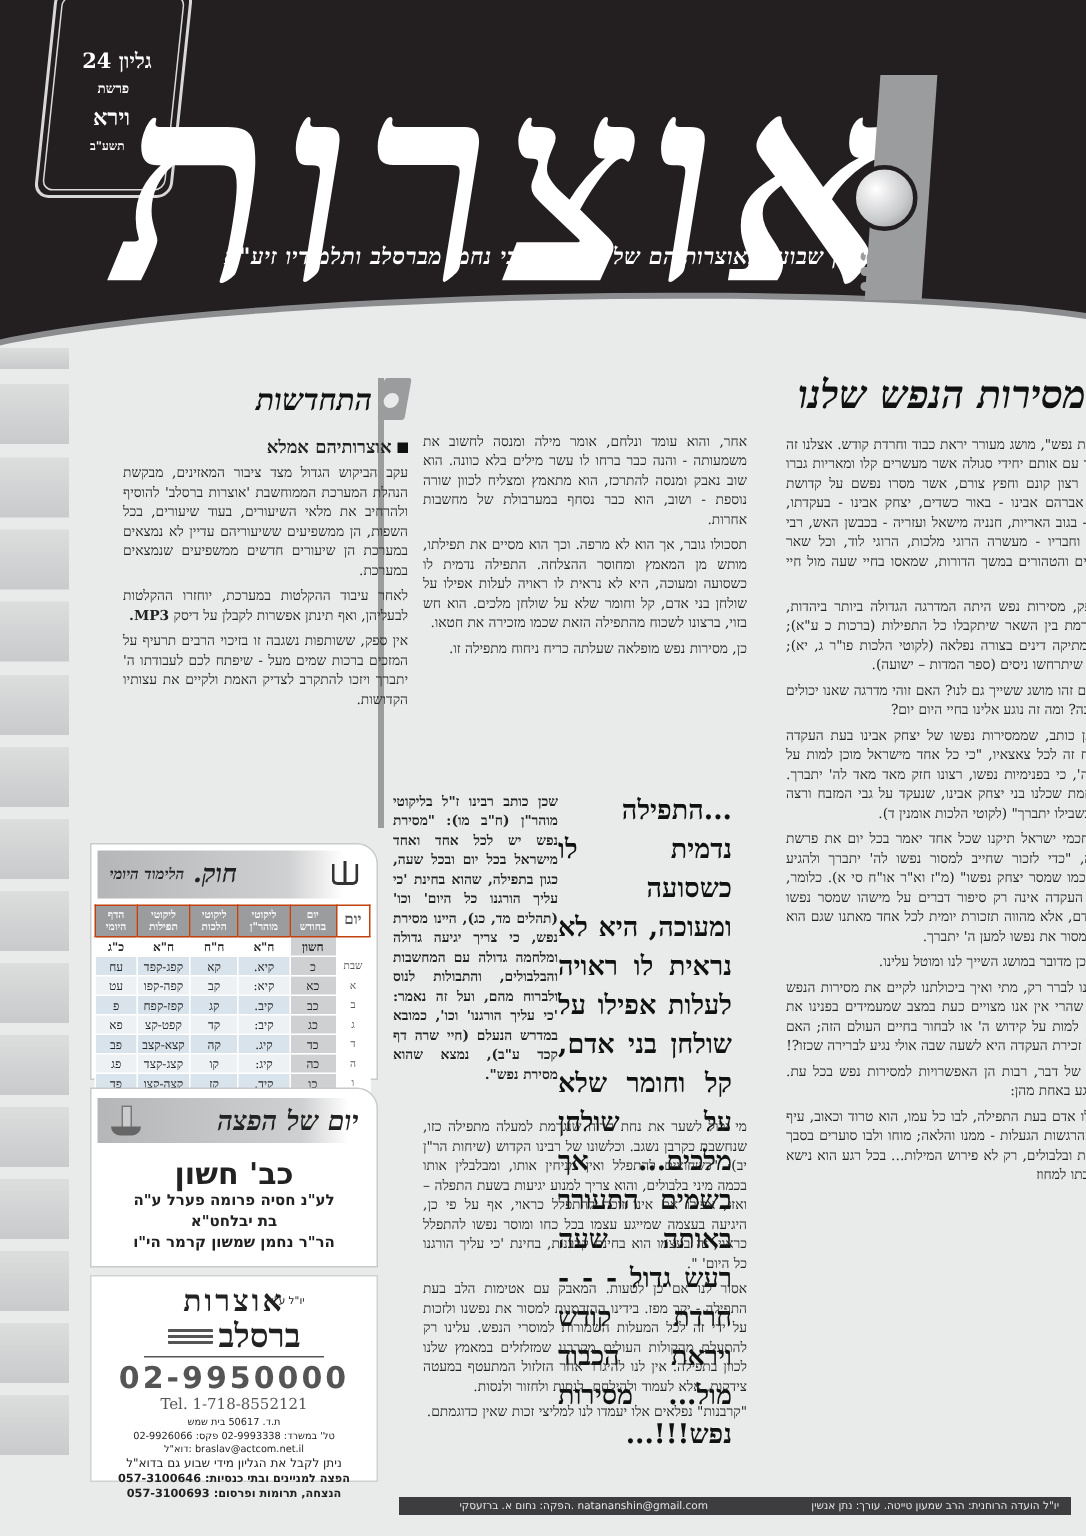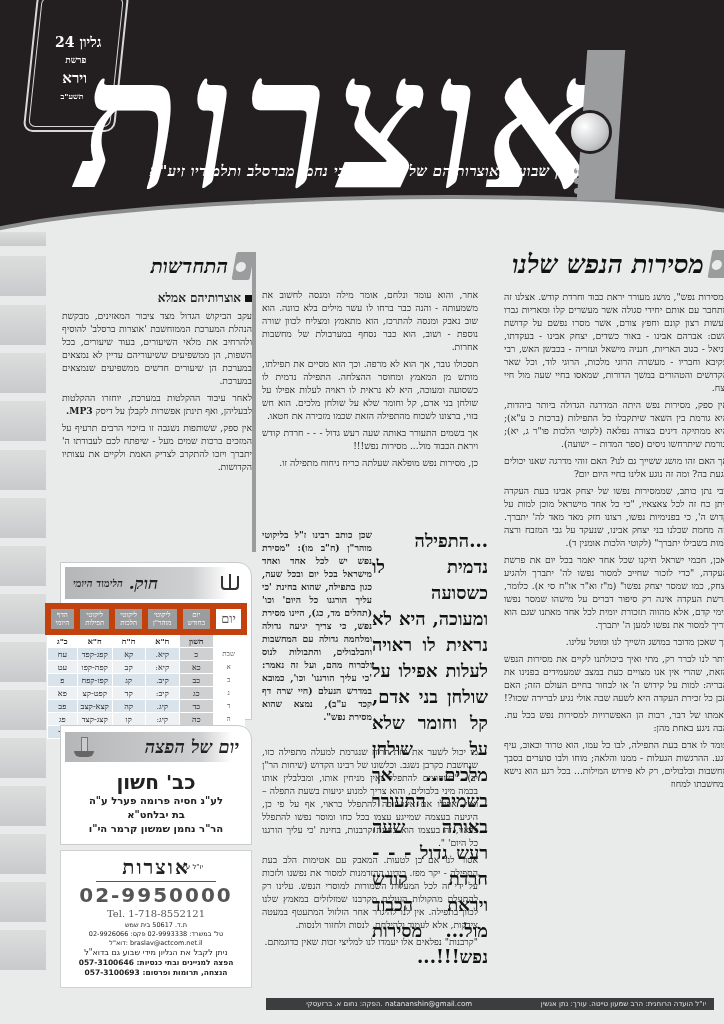--- a/index.html
+++ b/index.html
@@ -24,21 +24,21 @@
   .emblem-bar { position: absolute; left: 16px; top: 0; width: 38px; height: 150px; background: #9b9c9e; transform: skewX(-4deg); }
   .emblem-circle { position: absolute; left: 2px; top: 60px; width: 44px; height: 44px; border-radius: 50%; background: radial-gradient(circle at 35% 35%, #ffffff, #c8c9cb 60%, #8e8f91); border: 3px solid #231f20; }
   .emblem-wave { position: absolute; left: 8px; width: 30px; height: 6px; border-radius: 3px; background: #9b9c9e; }
   .subtitle { position: absolute; left: 120px; top: 162px; width: 460px; color: #fff; font-size: 15px; font-style: italic; font-weight: bold; text-align: right; white-space: nowrap; letter-spacing: 0.3px; }
 
   
   .side-tabs { position: absolute; left: 0; top: 232px; width: 46px; height: 760px; }
   .side-tab { position: absolute; left: 0; width: 46px; height: 40px; background: linear-gradient(#dcdddd, #c9cacb); }
 
   
-  .col { position: absolute; font-size: 9.2px; line-height: 13px; text-align: justify; }
+  .col { position: absolute; font-size: 9.2px; line-height: 13px; text-align: justify; margin-left: 20px; }
   .col p { margin-bottom: 4px; }
   .col-right { left: 504px; top: 250px; width: 224px; }
   .col-mid { left: 262px; top: 288px; width: 216px; }
   .col-left { left: 62px; top: 252px; width: 190px; }
   .left-rule { position: absolute; left: 252px; top: 252px; width: 4px; height: 300px; background: #9b9c9e; }
 
   .section-head { display: flex; align-items: center; justify-content: flex-start; gap: 6px; margin-bottom: 12px; }
   .head-icon { width: 18px; height: 28px; background: #9b9c9e; border-radius: 2px; position: relative; transform: skewX(-10deg); }
   .head-icon::after { content: ""; position: absolute; left: 2px; top: 10px; width: 10px; height: 10px; border-radius: 50%; background: #e9eaea; }
   .head-title { font-size: 26px; font-weight: bold; font-style: italic; color: #111; }
@@ -51,22 +51,22 @@
   .mid-quote-wrap { position: absolute; left: 372px; top: 528px; width: 116px; }
 
   
   .cal-box { position: absolute; left: 60px; top: 562px; width: 192px; height: 158px; background: #fff; border: 1px solid #c9cacb; border-radius: 0 14px 0 0; }
   .cal-head { position: relative; height: 32px; background: linear-gradient(to left, #fff 10%, #cfd0d1 30%, #b5b6b8); margin: 4px 4px 4px 4px; border-radius: 0 10px 0 0; display: flex; align-items: center; gap: 6px; padding: 0 8px; }
   .cal-title { font-size: 17px; font-weight: bold; font-style: italic; }
   .cal-sub { font-size: 10px; font-style: italic; font-weight: bold; }
   .book-icon { width: 18px; height: 14px; border: 2px solid #333; border-top: none; border-radius: 0 0 4px 4px; position: relative; }
   .book-icon::after { content: ""; position: absolute; left: 6px; top: -2px; width: 2px; height: 14px; background: #333; }
   table.cal { width: 184px; margin: 0 4px; border-collapse: collapse; font-size: 8px; text-align: center; }
-  table.cal th { background: #9b9c9e; color: #fff; font-weight: normal; font-size: 7px; line-height: 8px; padding: 2px 5px; border: 6px solid #c2410c; }
-  table.cal th.day-h { background: #fff; color: #555; font-size: 13px; }
+  table.cal th { background: #9b9c9e; color: #fff; font-weight: bold; font-size: 7px; line-height: 8px; padding: 2px 5px; border: 1px solid #c2410c; }
+  table.cal th.day-h { background: #fff; color: #555; font-size: 10px; }
   table.cal td { padding: 1px; border: 1px solid #fff; height: 13px; }
   table.cal tr.hl td { font-weight: bold; background: #fff; }
   table.cal tr:nth-child(even) td.c { background: #d8e3ec; }
   table.cal tr:nth-child(odd) td.c { background: #eef1f4; }
   table.cal td.dname { background: #fff; color: #555; font-size: 7px; }
   table.cal td.date { background: #cfd0d1 !important; }
 
   
   .yz-box { position: absolute; left: 60px; top: 725px; width: 192px; height: 120px; background: #fff; border: 1px solid #c9cacb; border-radius: 0 14px 0 0; }
   .yz-head { height: 30px; margin: 6px 4px 8px 4px; background: linear-gradient(to left, #fff 8%, #cfd0d1 25%, #b5b6b8); display: flex; align-items: center; gap: 22px; padding: 0 8px; }
@@ -156,21 +156,20 @@
   <p>ואכן, חכמי ישראל תיקנו שכל אחד יאמר בכל יום את פרשת העקדה, "כדי לזכור שחייב למסור נפשו לה' יתברך ולהגיע יצחק, כמו שמסר יצחק נפשו" (מ"ז וא"ר או"ח סי א). כלומר, פרשת העקדה אינה רק סיפור דברים על מישהו שמסר נפשו בימי קדם, אלא מהווה תזכורת יומית לכל אחד מאתנו שגם הוא צריך למסור את נפשו למען ה' יתברך.</p>
   <p>כך שאכן מדובר במושג השייך לנו ומוטל עלינו.</p>
   <p>נותר לנו לברר רק, מתי ואיך ביכולתנו לקיים את מסירות הנפש הזאת, שהרי אין אנו מצויים כעת במצב שמעמידים בפנינו את הבריה: למות על קידוש ה' או לבחור בחיים העולם הזה; האם אכן כל זכירת העקדה היא לשעה שבה אולי נגיע לברירה שכזו?!</p>
   <p>לאמתו של דבר, רבות הן האפשרויות למסירות נפש בכל עת. הבה ניגע באחת מהן:</p>
   <p>עומד לו אדם בעת התפילה, לבו כל עמו, הוא טרוד וכאוב, עיף ויגע. ההרגשות הגעלות - ממנו והלאה; מוחו ולבו סוערים בסבך מחשבות ובלבולים, רק לא פירוש המילות... בכל רגע הוא נישא במחשבתו למחוז</p>
 </div>
 
 <div class="col col-mid">
   <p>אחר, והוא עומד ונלחם, אומר מילה ומנסה לחשוב את משמעותה - והנה כבר ברחו לו עשר מילים בלא כוונה. הוא שוב נאבק ומנסה להתרכז, הוא מתאמץ ומצליח לכוון שורה נוספת - ושוב, הוא כבר נסחף במערבולת של מחשבות אחרות.</p>
   <p>תסכולו גובר, אך הוא לא מרפה. וכך הוא מסיים את תפילתו, מותש מן המאמץ ומחוסר ההצלחה. התפילה נדמית לו כשסועה ומעוכה, היא לא נראית לו ראויה לעלות אפילו על שולחן בני אדם, קל וחומר שלא על שולחן מלכים. הוא חש בזוי, ברצונו לשכוח מהתפילה הזאת שכמו מזכירה את חטאו.</p>
-  <p>אך בשמים התעורר באותה שעה רעש גדול - - - חרדת קודש ויראת הכבוד מול... מסירות נפש!!!</p>
   <p>כן, מסירות נפש מופלאה שעלתה כריח ניחוח מתפילה זו.</p>
 </div>
 
 <div class="col-mid2">
   <p class="bold">שכן כותב רבינו ז"ל בליקוטי מוהר"ן (ח"ב מו): "מסירת נפש יש לכל אחד ואחד מישראל בכל יום ובכל שעה, כגון בתפילה, שהוא בחינת 'כי עליך הורגנו כל היום' וכו' (תהלים מד, כג), היינו מסירת נפש, כי צריך יגיעה גדולה ומלחמה גדולה עם המחשבות והבלבולים, והתבולות לנוס ולברוח מהם, ועל זה נאמר: 'כי עליך הורגנו' וכו', כמובא במדרש הנעלם (חיי שרה דף קכד ע"ב), נמצא שהוא מסירת נפש".</p>
 </div>
 
 <div class="mid-quote-wrap">
   <div style="font-size:18px;line-height:26px;font-weight:bold;text-align:justify;color:#111;">...התפילה נדמית לו כשסועה ומעוכה, היא לא נראית לו ראויה לעלות אפילו על שולחן בני אדם, קל וחומר שלא על שולחן מלכים... אך בשמים התעורר באותה שעה רעש גדול - - - חרדת קודש ויראת הכבוד מול... מסירות נפש!!!...</div>
 </div>
@@ -293,20 +292,24 @@
     <div class="yz-date">כב' חשון</div>
     <div class="yz-line">לע"נ חסיה פרומה פערל ע"ה</div>
     <div class="yz-line">בת יבלחט"א</div>
     <div class="yz-line">הר"ר נחמן שמשון קרמר הי"ו</div>
   </div>
 </div>
 
 <div class="ad-box">
   <span class="ad-dedic">יו"ל ע"י</span>
   <div class="ad-logo-top">אוצרות</div>
+  <div class="ad-logo-main">
+    <span>ברסלב</span>
+    <span class="wave-icon"></span>
+  </div>
   <div class="ad-rule"></div>
   <div class="ad-phone" dir="ltr">02-9950000</div>
   <div class="ad-tel" dir="ltr">Tel. 1-718-8552121</div>
   <div class="ad-small">ת.ד. 50617 בית שמש</div>
   <div class="ad-small">טל' במשרד: 02-9993338 פקס: 02-9926066</div>
   <div class="ad-small">braslav@actcom.net.il :דוא"ל</div>
   <div class="ad-mid">ניתן לקבל את הגליון מידי שבוע גם בדוא"ל</div>
   <div class="ad-bold">
     <span>הפצה למניינים ובתי כנסיות:</span>
     <span>057-3100646</span>

